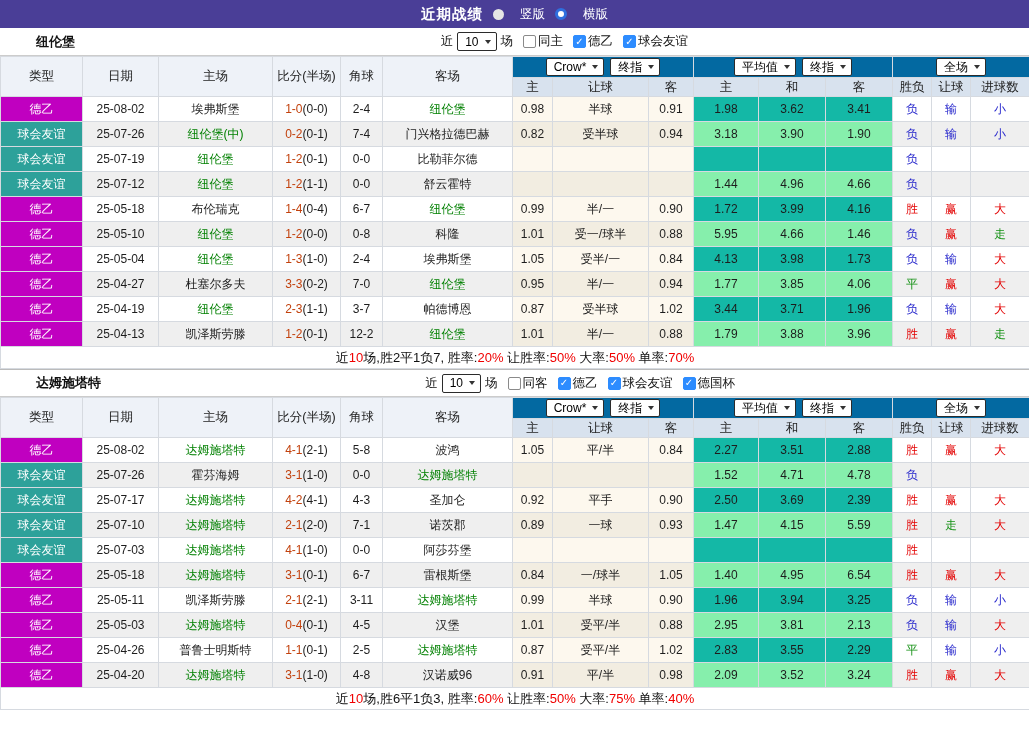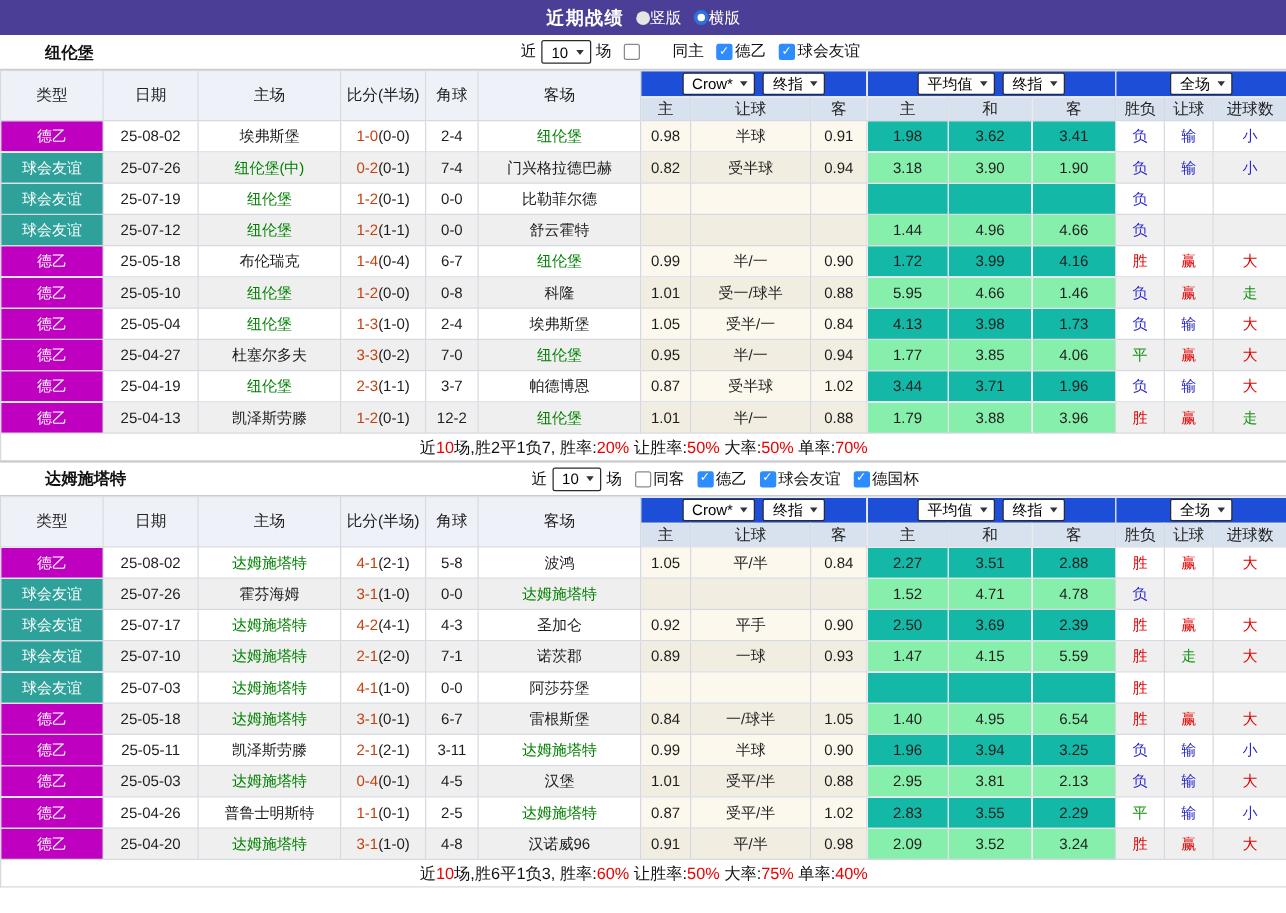--- a/index.html
+++ b/index.html
@@ -1,39 +1,39 @@
 <!DOCTYPE html>
 <html><head>
 <meta charset="utf-8">
 <style>
   * { box-sizing: border-box; }
   body { margin:0; font-family:"Liberation Sans","DejaVu Sans",sans-serif; background:#fff; }
   .page { width:1029px; height:730px; overflow:hidden; font-size:12px; color:#222; background:#fff; }
 
   .topbar { height:28px; background:#4a3e97; display:flex; align-items:center; justify-content:center; gap:10px; color:#fff; }
   .topbar-title { font-weight:bold; font-size:14.5px; letter-spacing:1px; }
-  .radio-label { display:inline-flex; align-items:center; gap:0; font-size:12.5px; cursor:default; }
+  .radio-label { display:inline-flex; align-items:center; gap:16px; font-size:12.5px; cursor:default; }
   .radio { width:11px; height:11px; border-radius:50%; display:inline-block; }
   .radio.filled { background:#e5e5e5; }
   .radio.ring { width:12px; height:12px; background:#fff; border:3px solid #2f6fde; }
 
   .section-head { height:28px; display:flex; align-items:center; background:#fff; border-bottom:1px solid #ccc; }
   .section-head.second { border-top:1px solid #bbb; }
   .team-name { margin-left:36px; font-weight:bold; font-size:13px; color:#111; }
   .filterbar { margin-left:auto; display:flex; align-items:center; gap:4px; font-size:12.5px; color:#111; }
 
   .sel { display:inline-flex; align-items:center; border:1px solid #2b2b2b; border-radius:2px; background:#fff; height:19px; padding:0 5px 0 7px; font-size:12px; color:#000; }
   .chev { width:0; height:0; border-left:3.5px solid transparent; border-right:3.5px solid transparent; border-top:4.5px solid #333; margin-left:6px; }
   .cb { width:13px; height:13px; border:1px solid #8a8a8a; border-radius:2px; background:#fff; display:inline-flex; align-items:center; justify-content:center; margin:0 2px 0 6px; }
   .cb.checked { background:#2d8cff; border-color:#2d8cff; }
   .cb.checked::after { content:"✓"; color:#fff; font-size:10px; font-weight:bold; line-height:1; }
 
   table.grid { border-collapse:collapse; width:1029px; table-layout:fixed; }
   table.grid th, table.grid td { border:1px solid #d6dae0; text-align:center; padding:0; white-space:nowrap; overflow:hidden; font-weight:normal; }
-  .hrow1 th { height:21px; background:#1d4ed8; }
+  .hrow1 th { height:21px; background:#0369a1; }
   .hrow2 th { height:19px; background:#d8e2ee; color:#222; font-size:12.5px; }
   th.lh { background:#eef2f8; font-size:12.5px; color:#222; }
   .selcell { background:#f7f9fc; }
   .selcell .sel { margin:0 3px; height:18px; }
 
   tbody tr { height:25px; }
   tbody td { background:#fff; font-size:12px; color:#1d1d1d; }
   tbody tr.odd td { background:#efefef; }
   tbody td.crow { background:#fdf8ee; }
   tbody tr.odd td.crow { background:#f2ede1; }
@@ -68,21 +68,21 @@
   <div class="section">
     <div class="section-head">
       <span class="team-name">纽伦堡</span>
       <div class="filterbar" style="margin-right:341px">
           <span>近</span>
           <span class="sel">
             <span>10</span>
             <span class="chev"></span>
           </span>
           <span>场</span>
-          <span style="display: inline-flex; align-items: center; gap: 24px;">
+          <span style="display: inline-flex; align-items: center;">
             <span class="cb"></span>
             <span>同主</span>
           </span>
           <span style="display: inline-flex; align-items: center;">
             <span class="cb checked"></span>
             <span>德乙</span>
           </span>
           <span style="display: inline-flex; align-items: center;">
             <span class="cb checked"></span>
             <span>球会友谊</span>

